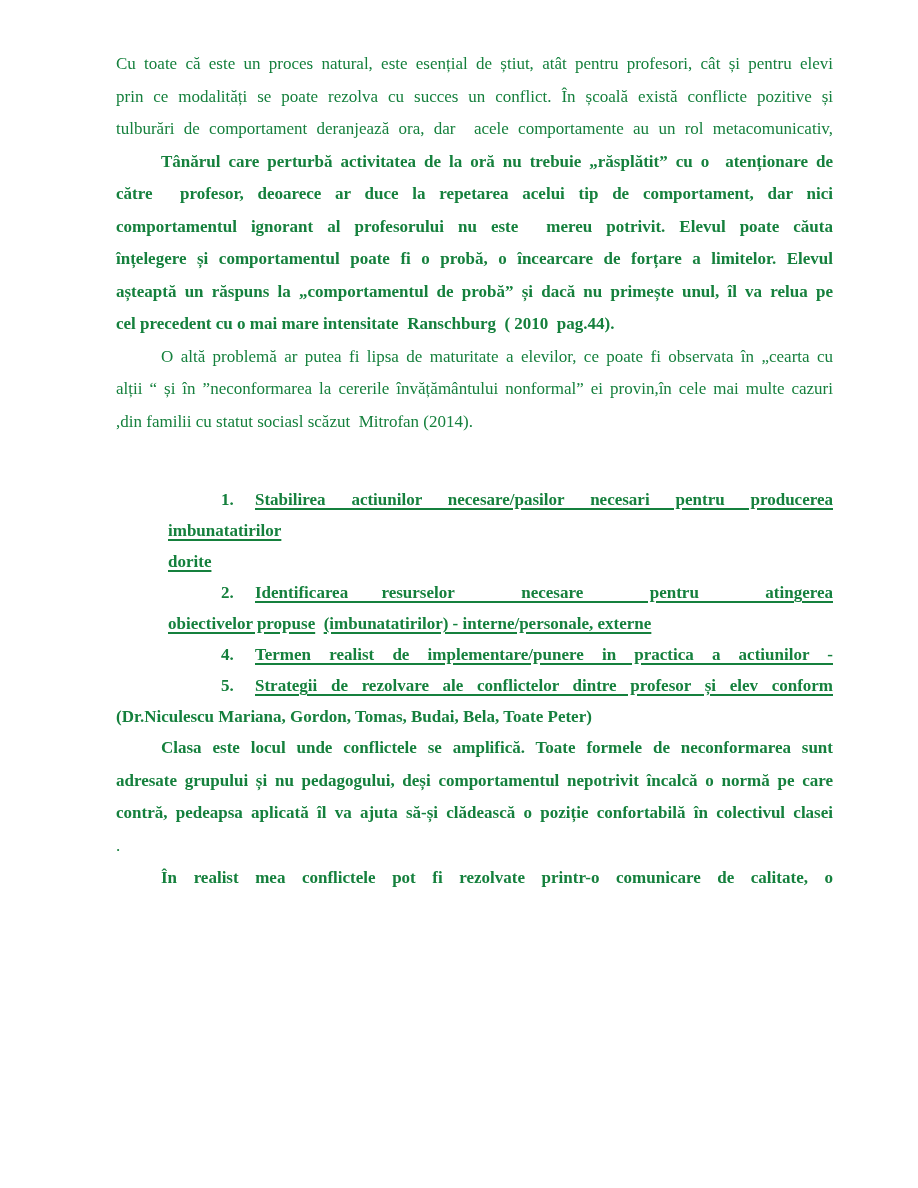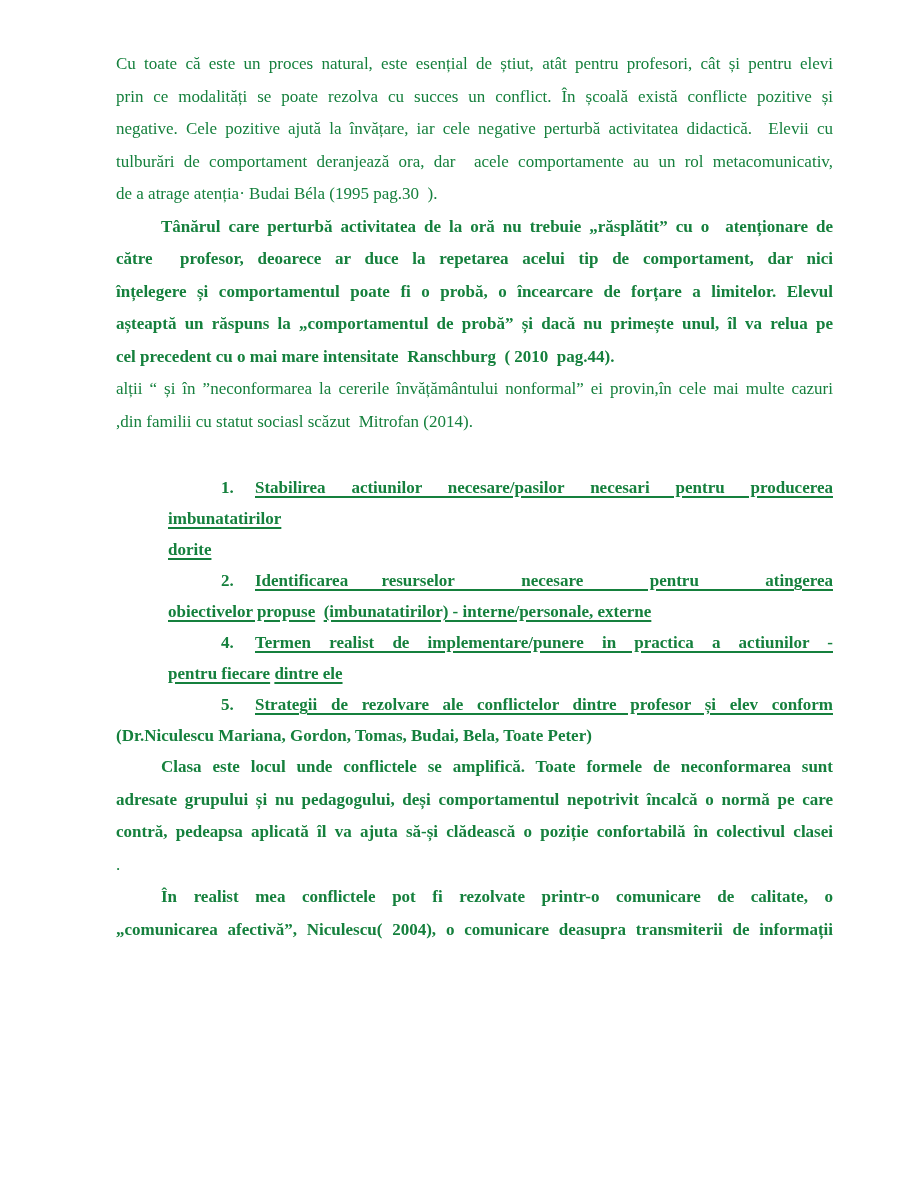--- a/index.html
+++ b/index.html
@@ -35,66 +35,64 @@
   .line.numline { padding-left: 105px; }
   .num {
     display: inline-block;
     width: 34px;
   }
   .seg.u {
     text-decoration: underline;
     text-decoration-thickness: 1.6px;
     text-underline-offset: 3px;
   }
-  .id-item1 { margin-top: 34px; }
+  .id-item1 { margin-top: 46px; }
 </style>
 </head>
 <body>
 
 <div class="page">
     <div class="para body id-intro">
       <div class="line stretch"><span class="seg">Cu toate că este un proces natural, este esențial de știut, atât pentru profesori, cât și pentru elevi</span></div>
       <div class="line stretch"><span class="seg">prin ce modalități se poate rezolva cu succes un conflict. În școală există conflicte pozitive și</span></div>
-      <div class="line stretch"><span class="seg">negative. Cele pozitive ajută la învățare, iar cele negative perturbă activitatea didactică.&nbsp; Elevii cu</span></div>
       <div class="line stretch"><span class="seg">tulburări de comportament deranjează ora, dar&nbsp; acele comportamente au un rol metacomunicativ,</span></div>
-      <div class="line"><span class="seg">de a atrage atenția· Budai Béla (1995 pag.30&nbsp; ).</span></div>
     </div>
     <div class="para body bold id-tanarul">
       <div class="line stretch indent"><span class="seg">Tânărul care perturbă activitatea de la oră nu trebuie „răsplătit” cu o&nbsp; atenționare de</span></div>
       <div class="line stretch"><span class="seg">către&nbsp; profesor, deoarece ar duce la repetarea acelui tip de comportament, dar nici</span></div>
+      <div class="line stretch"><span class="seg">comportamentul ignorant al profesorului nu este&nbsp; mereu potrivit. Elevul poate căuta</span></div>
       <div class="line stretch"><span class="seg">înțelegere și comportamentul poate fi o probă, o încearcare de forțare a limitelor. Elevul</span></div>
       <div class="line stretch"><span class="seg">așteaptă un răspuns la „comportamentul de probă” și dacă nu primește unul, îl va relua pe</span></div>
       <div class="line"><span class="seg">cel precedent cu o mai mare intensitate&nbsp; Ranschburg&nbsp; ( 2010&nbsp; pag.44).</span></div>
     </div>
     <div class="para body id-alta-problema">
+      <div class="line stretch indent"><span class="seg">O altă problemă ar putea fi lipsa de maturitate a elevilor, ce poate fi observata în „cearta cu</span></div>
       <div class="line stretch"><span class="seg">alții “ și în ”neconformarea la cererile învățământului nonformal” ei provin,în cele mai multe cazuri</span></div>
       <div class="line"><span class="seg">,din familii cu statut sociasl scăzut&nbsp; Mitrofan (2014).</span></div>
     </div>
     <div class="para list-item bold id-item1">
       <div class="line stretch numline"><span class="num">1.</span><span class="seg u">Stabilirea actiunilor necesare/pasilor necesari pentru producerea</span></div>
       <div class="line cont"><span class="seg u">imbunatatirilor</span></div>
       <div class="line cont"><span class="seg u">dorite</span></div>
     </div>
     <div class="para list-item bold id-item2">
       <div class="line stretch numline"><span class="num">2.</span><span class="seg u">Identificarea resurselor&nbsp; necesare&nbsp; pentru&nbsp; atingerea</span></div>
       <div class="line cont"><span class="seg u">obiectivelor propuse</span><span class="seg">&nbsp; </span><span class="seg u">(imbunatatirilor) - interne/personale, externe</span></div>
     </div>
     <div class="para list-item bold id-item4">
       <div class="line stretch numline"><span class="num">4.</span><span class="seg u">Termen realist de implementare/punere in practica a actiunilor -</span></div>
-      <div class="line cont"><span class="seg u">pentru fiecare</span><span class="seg"> </span><span class="seg u">dintre ele</span></div>
     </div>
     <div class="para list-item bold id-item5">
       <div class="line stretch numline"><span class="num">5.</span><span class="seg u">Strategii de rezolvare ale conflictelor dintre profesor și elev conform</span></div>
       <div class="line"><span class="seg">(Dr.Niculescu Mariana, Gordon, Tomas, Budai, Bela, Toate Peter)</span></div>
     </div>
     <div class="para body bold id-clasa">
       <div class="line stretch indent"><span class="seg">Clasa este locul unde conflictele se amplifică. Toate formele de neconformarea sunt</span></div>
       <div class="line stretch"><span class="seg">adresate grupului și nu pedagogului, deși comportamentul nepotrivit încalcă o normă pe care</span></div>
       <div class="line stretch"><span class="seg">contră, pedeapsa aplicată îl va ajuta să-și clădească o poziție confortabilă în colectivul clasei</span></div>
     </div>
     <div class="para body id-dot">
       <div class="line"><span class="seg">.</span></div>
     </div>
     <div class="para body bold id-opinie">
       <div class="line stretch indent"><span class="seg">În realist mea conflictele pot fi rezolvate printr-o comunicare de calitate, o</span></div>
-      <div class="line stretch"><span class="seg">„comunicarea afectivă”, Niculescu( 2004), o comunicare deasupra transmiterii de informații</span></div>
     </div>
   </div>
 
 </body></html>

